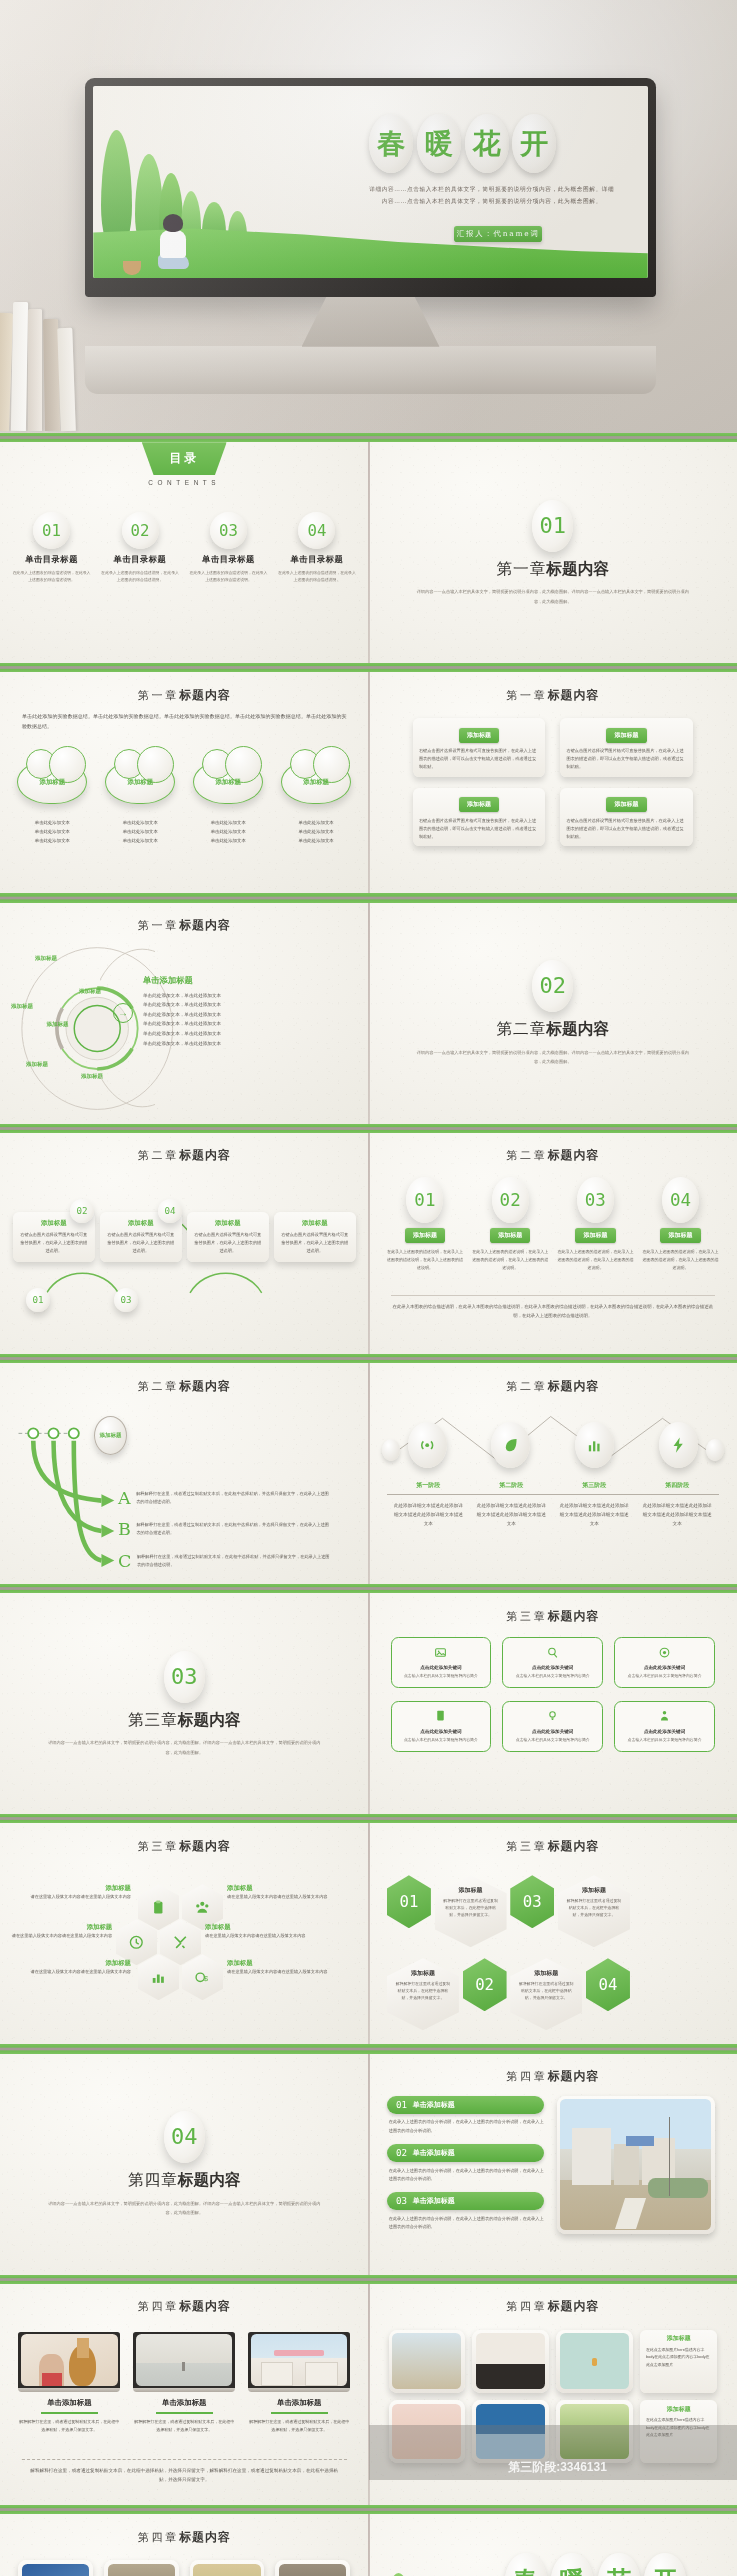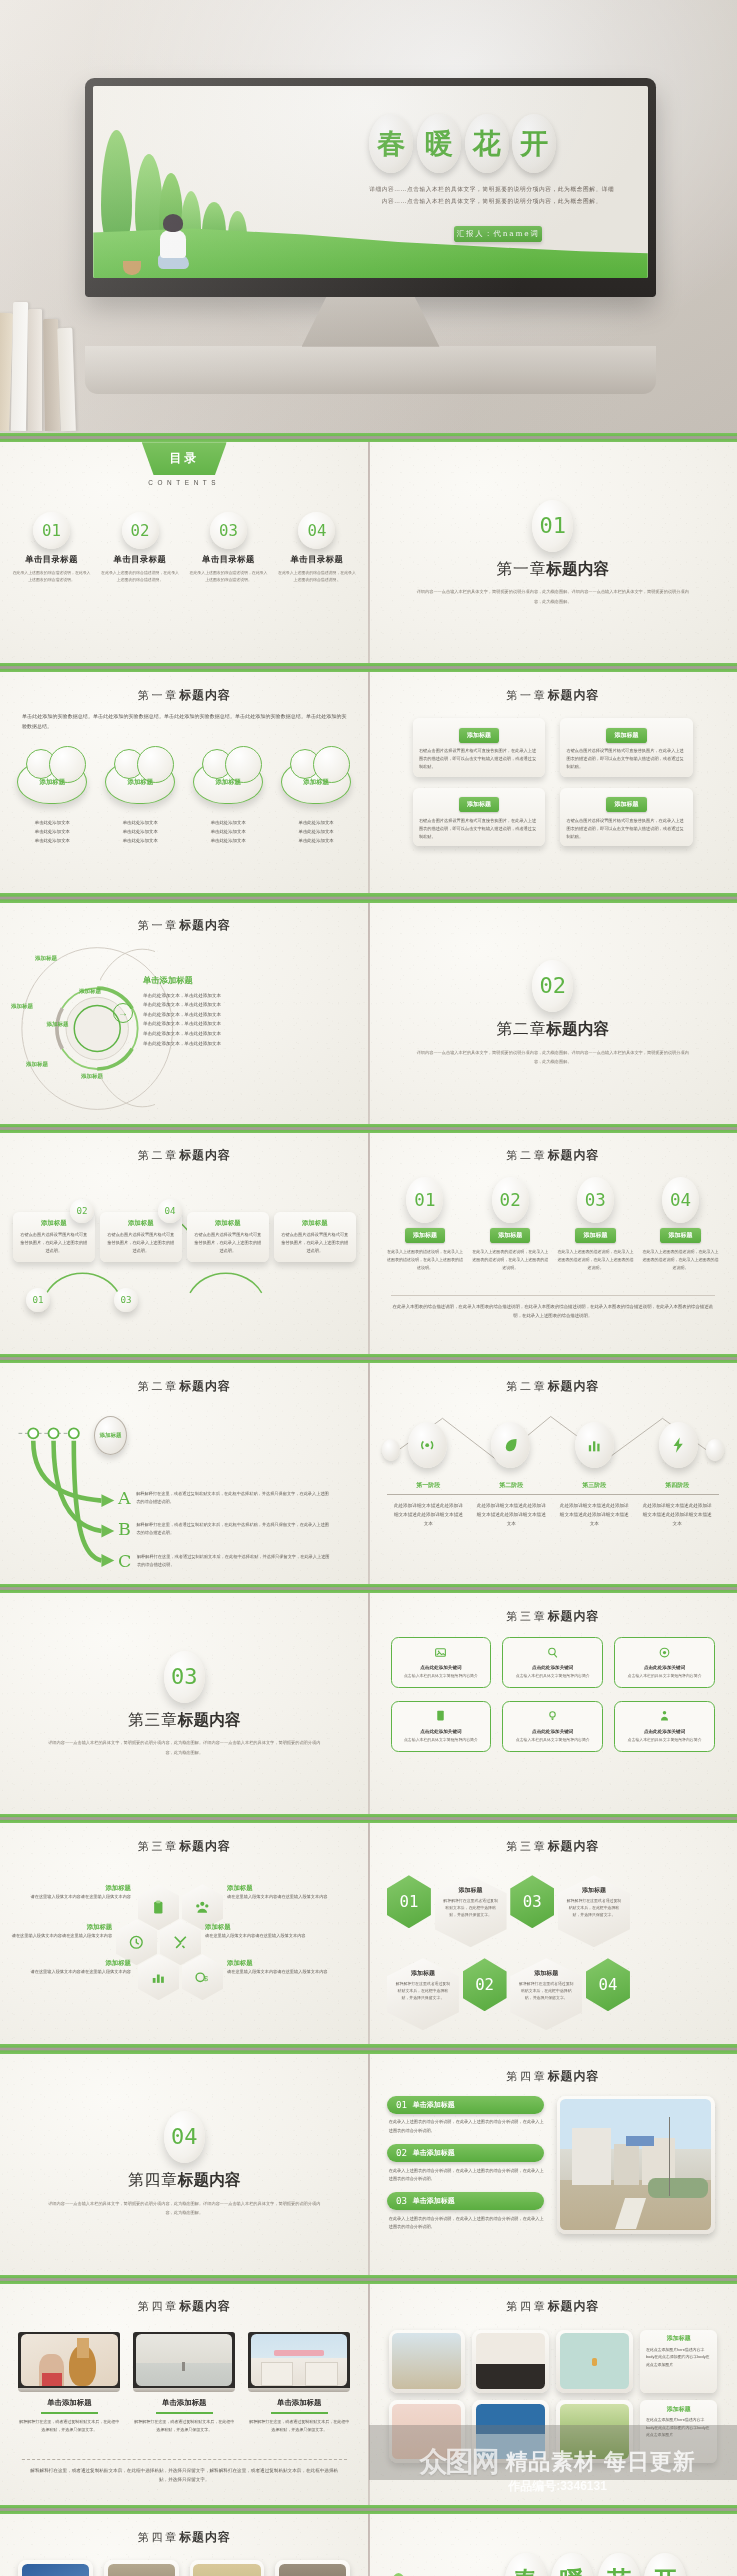--- a/index.html
+++ b/index.html
@@ -944,19 +944,15 @@
         <div class="oval" style="width:42px;height:55px;font-size:25px;">开</div>
       </div>
 
     </div>
   </div>
 
 </div>
 
 <div class="wm-band"></div>
 <div class="wm">
-  <div class="wm-row">
-    <div class="wm-logo">众图网</div>
-    <div class="wm-slogan">精品素材  每日更新</div>
-  </div>
-  <div class="wm-id">作品编号:3346131</div>
+  <div class="wm-id">第三阶段:3346131</div>
 </div>
 
 
 </body></html>

